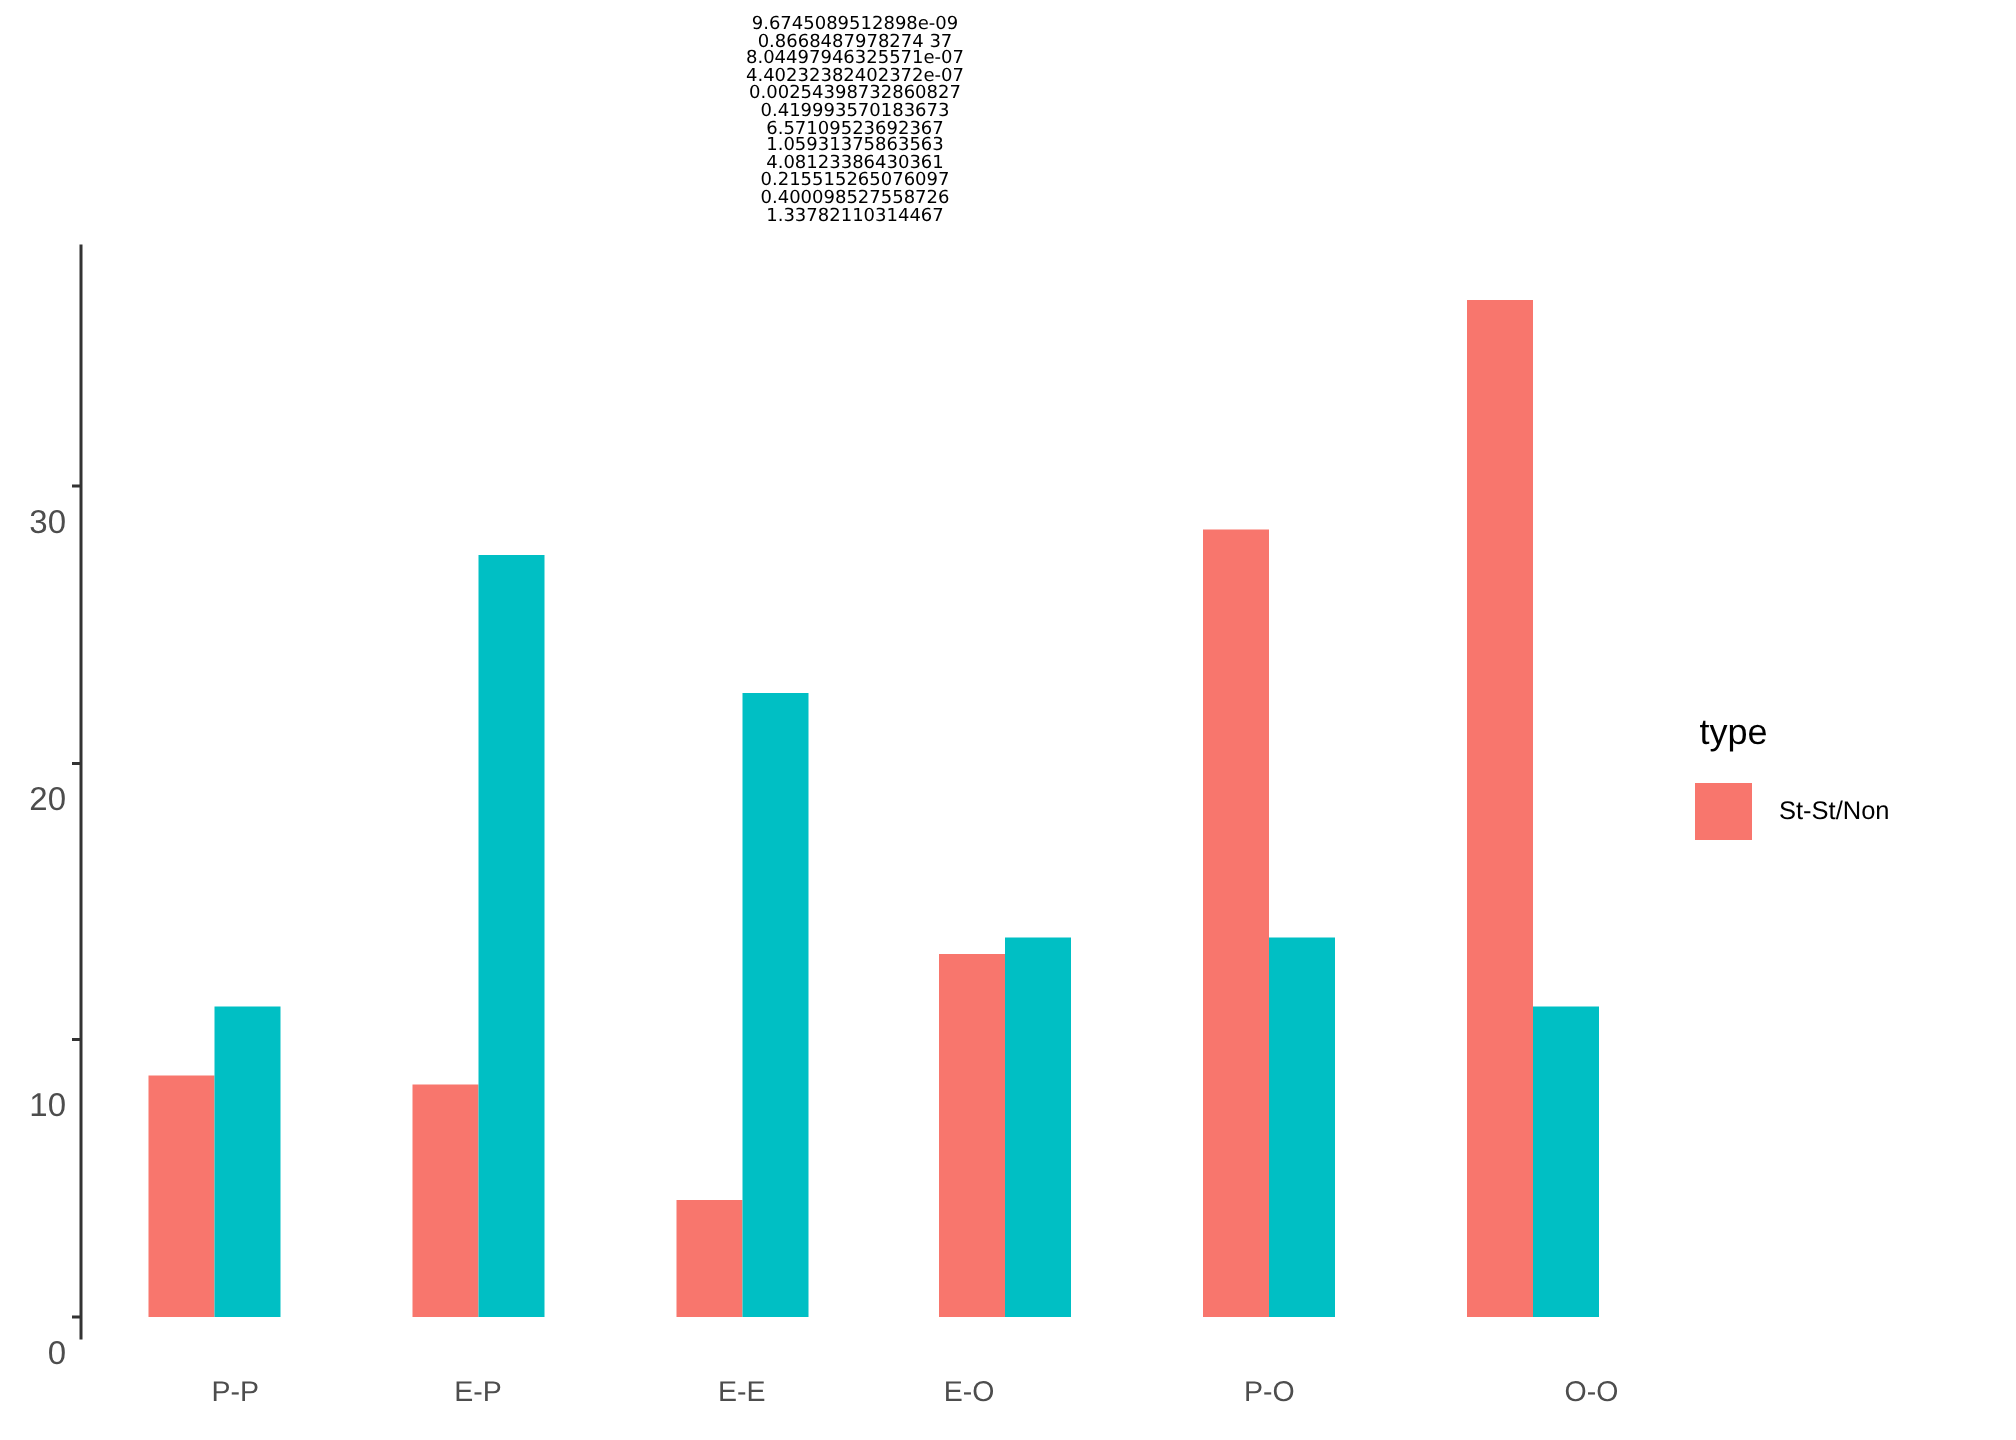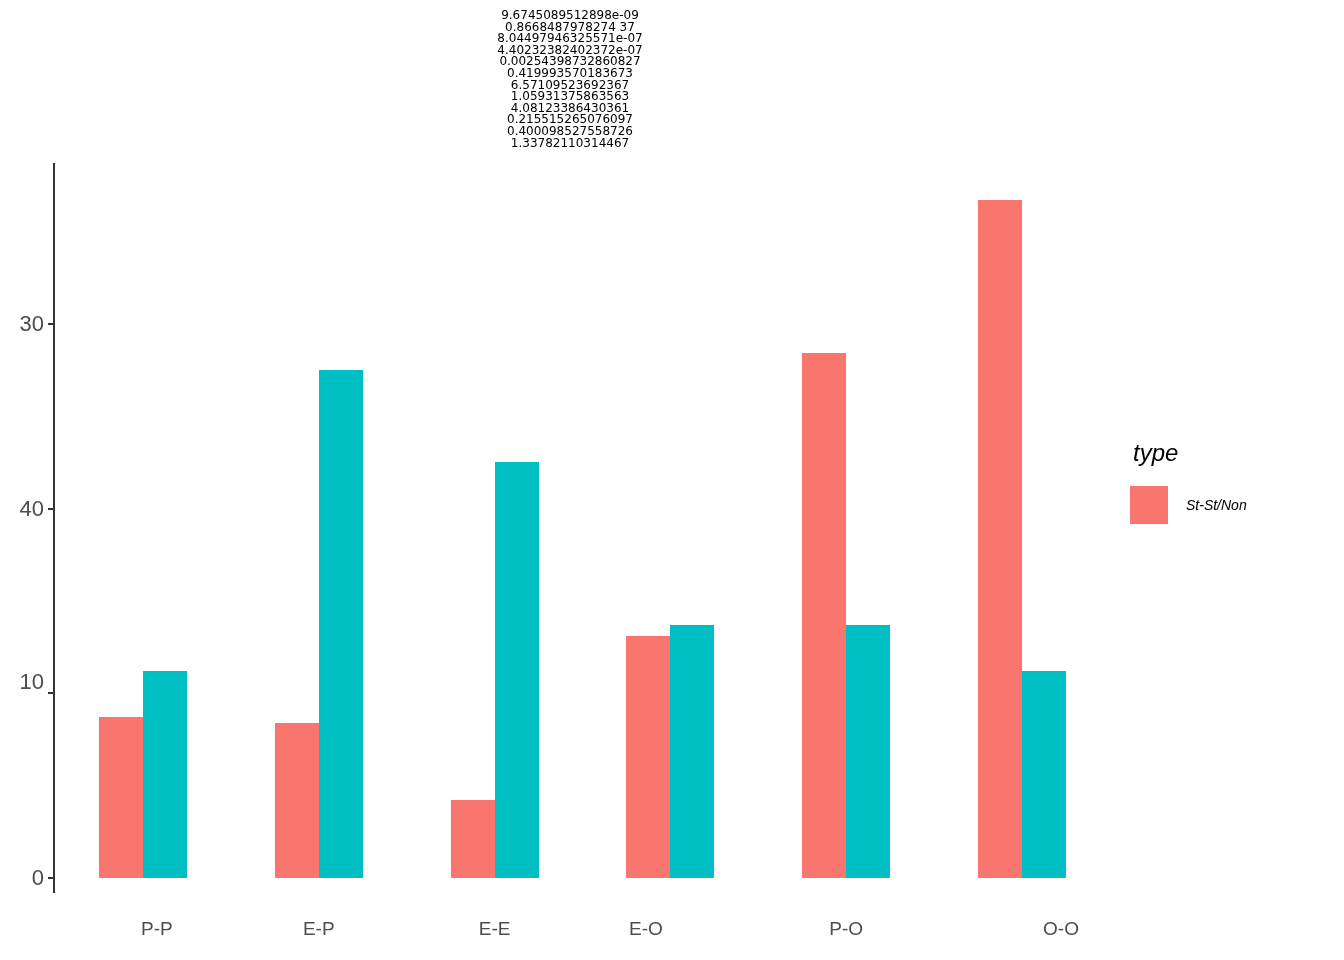--- a/index.html
+++ b/index.html
@@ -69,20 +69,21 @@
   }
   .ytick-label {
     position: absolute;
     right: 1294px;      
     font-size: 22px;
     color: #4d4d4d;
     font-family: "Liberation Sans", sans-serif;
     text-align: right;
     width: 44px;
     left: 0px;
+    margin-top: 24px;
   }
 
   
   .xtick-label {
     position: absolute;
     top: 918px;
     font-size: 19px;
     color: #4d4d4d;
     text-align: center;
     transform: translateX(-50%);
@@ -92,42 +93,41 @@
   
   .bar {
     position: absolute;
     bottom: 0;
   }
 
   
   .legend {
     position: absolute;
     left: 1130px;
-    top: 440px;
+    top: 476px;
     width: 210px;
-    font-style: italic;
   }
   .legend-title {
     font-size: 24px;
     color: #000000;
     margin: 0 0 16px 3px;
     line-height: 26px;
   }
   .legend-row {
     display: flex;
     align-items: center;
     height: 46px;
   }
   .legend-key {
     width: 38px;
     height: 38px;
     flex: 0 0 38px;
   }
   .legend-label {
-    font-size: 14px;
+    font-size: 17px;
     color: #000000;
     margin-left: 18px;
     white-space: nowrap;
   }
 </style>
 </head>
 <body>
 
 <div id="plot-root">
 
@@ -146,23 +146,23 @@
       <div class="bar" style="background: rgb(0, 191, 196); width: 44px; height: 253.06px; left: 791.25px;"></div>
       <div class="bar" style="background: rgb(248, 118, 109); width: 44px; height: 677.904px; left: 923.083px;"></div>
       <div class="bar" style="background: rgb(0, 191, 196); width: 44px; height: 206.881px; left: 967.083px;"></div>
     </div>
 
   <div class="axis-line-y"></div>
   <div id="yaxis">
       <div class="ytick-mark" style="top: 877px;"></div>
       <div class="ytick-label" style="top: 865px;">0</div>
       <div class="ytick-mark" style="top: 692.285px;"></div>
-      <div class="ytick-label" style="top: 669px;">10</div>
+      <div class="ytick-label" style="top: 700px;">10</div>
       <div class="ytick-mark" style="top: 507.57px;"></div>
-      <div class="ytick-label" style="top: 495.57px;">40</div>
+      <div class="ytick-label" style="top: 495.57px;">20</div>
       <div class="ytick-mark" style="top: 322.855px;"></div>
       <div class="ytick-label" style="top: 310.855px;">30</div>
     </div>
 
   <div id="xaxis">
       <div class="xtick-label" style="left: 142.917px; margin-left: 14px;">P-P</div>
       <div class="xtick-label" style="left: 318.75px;">E-P</div>
       <div class="xtick-label" style="left: 494.583px;">E-E</div>
       <div class="xtick-label" style="left: 646px;">E-O</div>
       <div class="xtick-label" style="left: 846.25px; text-align: right;">P-O</div>

